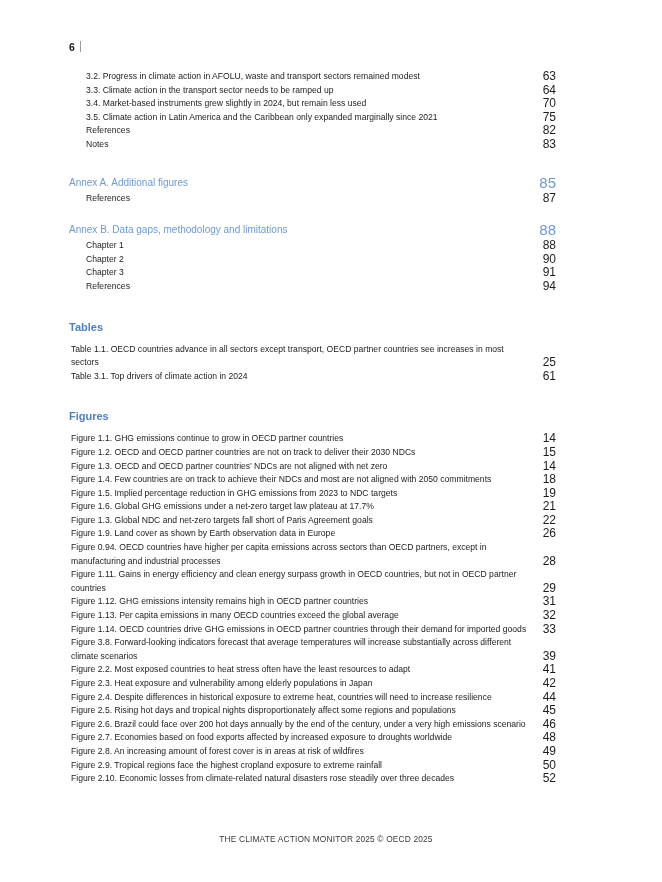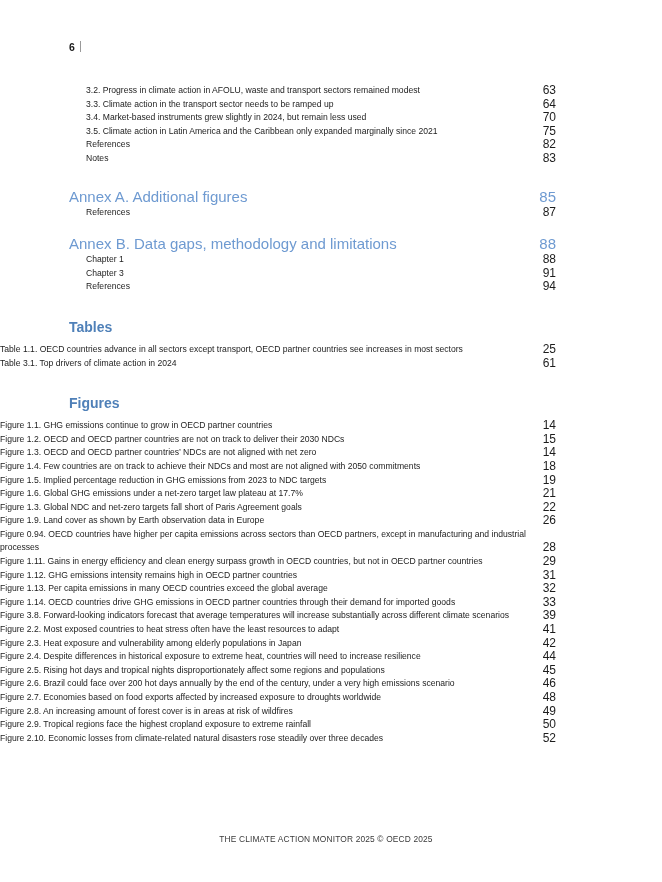--- a/index.html
+++ b/index.html
@@ -39,21 +39,21 @@
     background: #9a9a9a;
     margin-left: 5px;
     position: relative;
     top: 1px;
   }
 
   
   .toc {
     position: absolute;
     left: 0;
-    top: 84px;
+    top: 70px;
     width: 638px;
   }
 
   .row {
     position: relative;
     display: block;
     padding: 0;
     margin: 0;
   }
   .row .label {
@@ -71,40 +71,40 @@
     line-height: 13.6px;
     color: #1c1c1c;
     text-align: right;
     width: 26px;
   }
 
   
   .lvl-section { padding-left: 86px; }
   .lvl-annex   { padding-left: 69px; }
   .lvl-sub     { padding-left: 86px; }
-  .lvl-entry   { }
+  .lvl-entry   { padding-left: 71px; }
 
   
   .annex .label {
-    font-size: 15px;
+    font-size: 10px;
     line-height: 18px;
     color: #6e9ad1;
     font-weight: normal;
     padding-right: 110px;
   }
   .annex .pnum {
     font-size: 15px;
     line-height: 18px;
     color: #6e9ad1;
   }
 
   
   .grp-heading {
     padding-left: 69px;
-    font-size: 14px;
+    font-size: 11px;
     line-height: 15px;
     font-weight: bold;
     color: #4f80b8;
   }
 
   .sp-8  { height: 8px; }
   .sp-16 { height: 16px; }
   .sp-22 { height: 22px; }
   .sp-26 { height: 26px; }
 
@@ -175,20 +175,24 @@
 
     <div class="row annex lvl-annex">
       <span class="label">Annex B. Data gaps, methodology and limitations</span>
       <span class="pnum">88</span>
     </div>
     <div class="row lvl-sub">
       <span class="label">Chapter 1</span>
       <span class="pnum">88</span>
     </div>
     <div class="row lvl-sub">
+      <span class="label">Chapter 2</span>
+      <span class="pnum">90</span>
+    </div>
+    <div class="row lvl-sub">
       <span class="label">Chapter 3</span>
       <span class="pnum">91</span>
     </div>
     <div class="row lvl-sub">
       <span class="label">References</span>
       <span class="pnum">94</span>
     </div>
 
     <div class="sp-26"></div>
 

